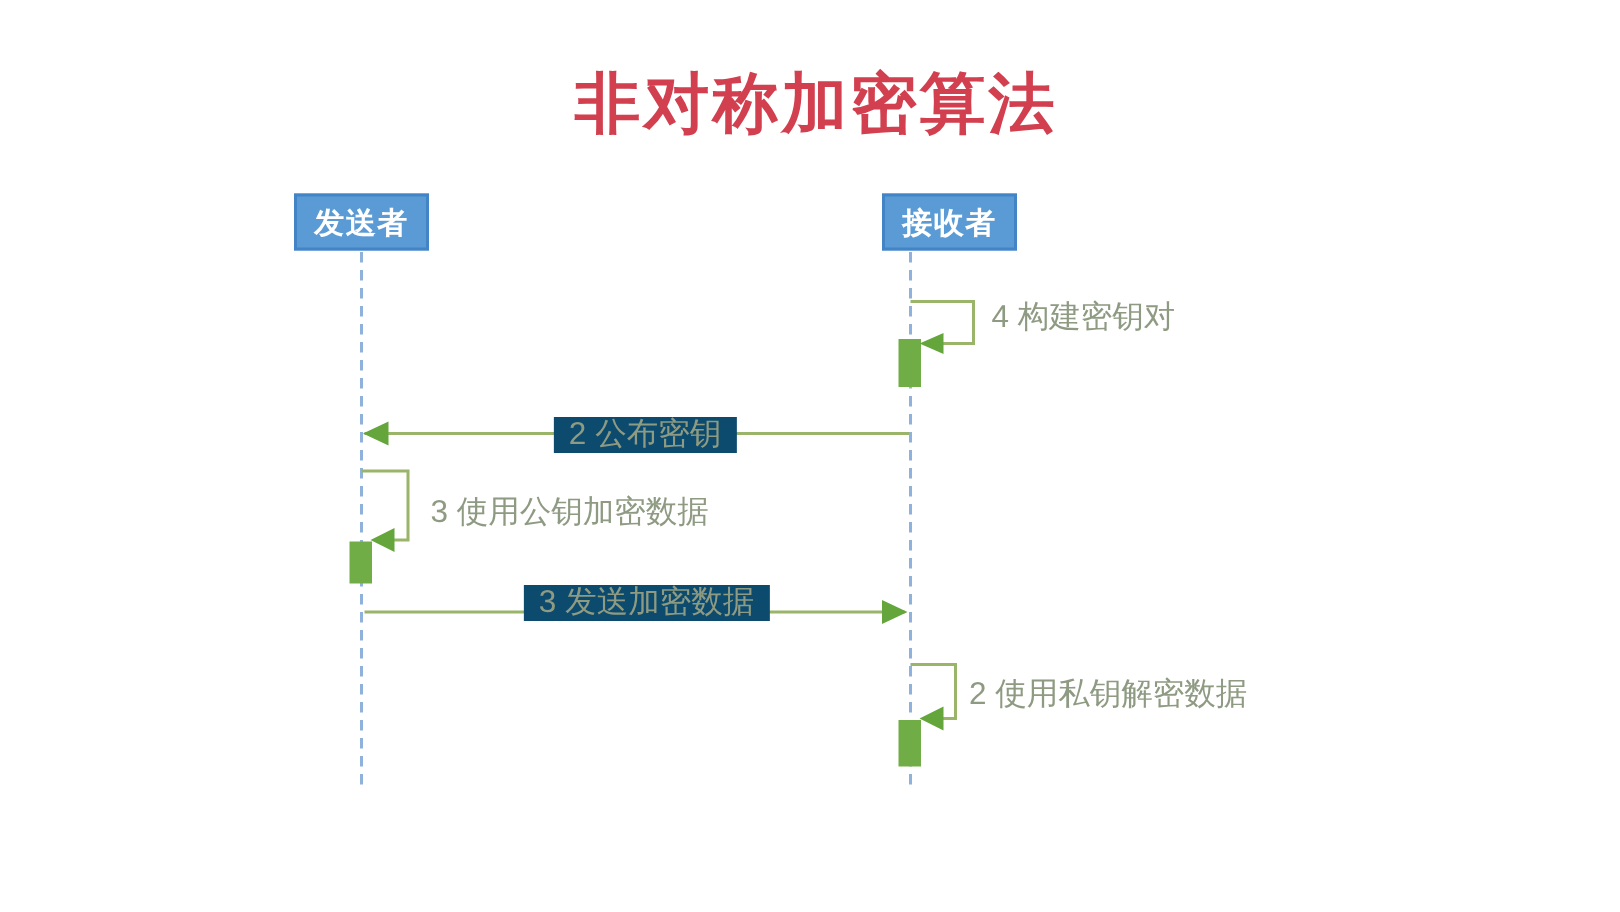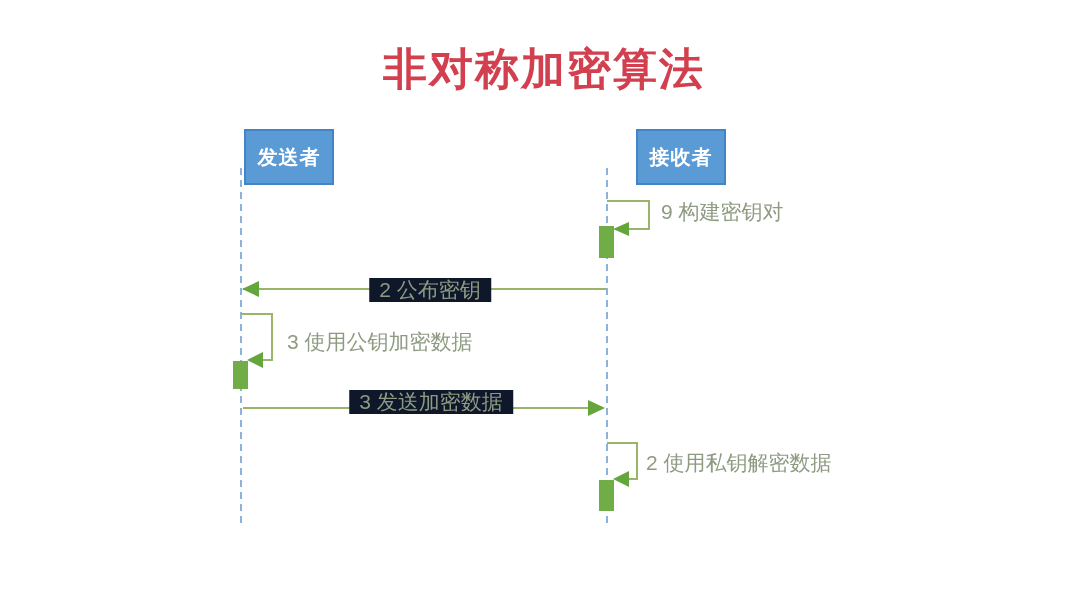--- a/index.html
+++ b/index.html
@@ -1,37 +1,37 @@
 <!DOCTYPE html>
 <html style="--c-title: #d24050; --c-actor-fill: #5b9bd5; --c-actor-border: #4384c7; --c-actor-text: #ffffff; --c-lifeline: #8fb2dc; --c-line: #9ab56a; --c-arrow: #64a53c; --c-activation: #70ad47; --c-step-text: #8e9b82; --c-caption: #67a3d8;"><head>
 <meta charset="utf-8">
 <style>
   html,body{margin:0;padding:0;background:#fff;}
   .canvas{position:relative;width:1080px;height:608px;background:#ffffff;
           font-family:"Liberation Sans",sans-serif;overflow:hidden;}
   .title{position:absolute;left:514px;top:40px;transform:translateX(-50%);
          font-size:44px;font-weight:bold;color:var(--c-title,#d24050);
          letter-spacing:2px;white-space:nowrap;margin-left:30px;}
-  .actor{position:absolute;width:90px;height:56px;box-sizing:border-box;
+  .actor{position:absolute;width:90px;height:38px;box-sizing:border-box;
          background:var(--c-actor-fill,#5b9bd5);
          border:2px solid var(--c-actor-border,#4384c7);
          display:flex;align-items:center;justify-content:center;
          color:var(--c-actor-text,#ffffff);font-size:20px;font-weight:bold;
-         letter-spacing:1px;margin-left:48px;}
+         letter-spacing:1px;}
   .actor-left{left:196px;top:129px;}
   .actor-right{left:588px;top:129px;text-align:center;}
   .gfx{position:absolute;left:0;top:0;}
   .lifeline{stroke:var(--c-lifeline,#8fb2dc);stroke-width:2;stroke-dasharray:7 5;fill:none;}
   .flow{fill:none;stroke:var(--c-line,#9ab56a);stroke-width:2;}
   .ahead{fill:var(--c-arrow,#64a53c);stroke:none;}
   .abar{fill:var(--c-activation,#70ad47);stroke:none;}
   .step-label{position:absolute;font-size:21px;line-height:24px;
               color:var(--c-step-text,#8e9b82);white-space:nowrap;}
   .msg-label{position:absolute;transform:translate(-50%,-50%);
-             background:#0f172a;padding:0 10px;font-size:21px;line-height:24px;
+             background:#0c4a6e;padding:0 10px;font-size:21px;line-height:24px;
              color:var(--c-step-text,#8e9b82);white-space:nowrap;}
   .caption{position:absolute;left:420px;top:498px;transform:translateX(-50%);
            text-align:center;font-size:20px;line-height:26px;
            color:var(--c-caption,#67a3d8);white-space:nowrap;}
 </style>
 </head>
 <body>
 
 <div class="canvas">
 
@@ -61,20 +61,20 @@
     <polygon class="ahead" points="247,360 263,352 263,368"></polygon>
 
     <line class="flow" x1="243" y1="408" x2="603" y2="408"></line>
     <polygon class="ahead" points="605,408 588,400 588,416"></polygon>
 
     <polyline class="flow" points="607,443 637,443 637,479 623,479"></polyline>
     <rect class="abar" x="599" y="480" width="15" height="31"></rect>
     <polygon class="ahead" points="613,479 629,471 629,487"></polygon>
   </svg>
 
-  <div class="step-label" style="left:661px;top:200px">9 构建密钥对</div>
+  <div class="step-label" style="left:661px;top:200px">4 构建密钥对</div>
   <div class="msg-label" style="left:430px;top:290px">2 公布密钥</div>
   <div class="step-label" style="left:287px;top:330px">3 使用公钥加密数据</div>
   <div class="msg-label" style="left:431px;top:402px">3 发送加密数据</div>
   <div class="step-label" style="left:646px;top:451px">2 使用私钥解密数据</div>
 
 
 </div>
 
 </body></html>

